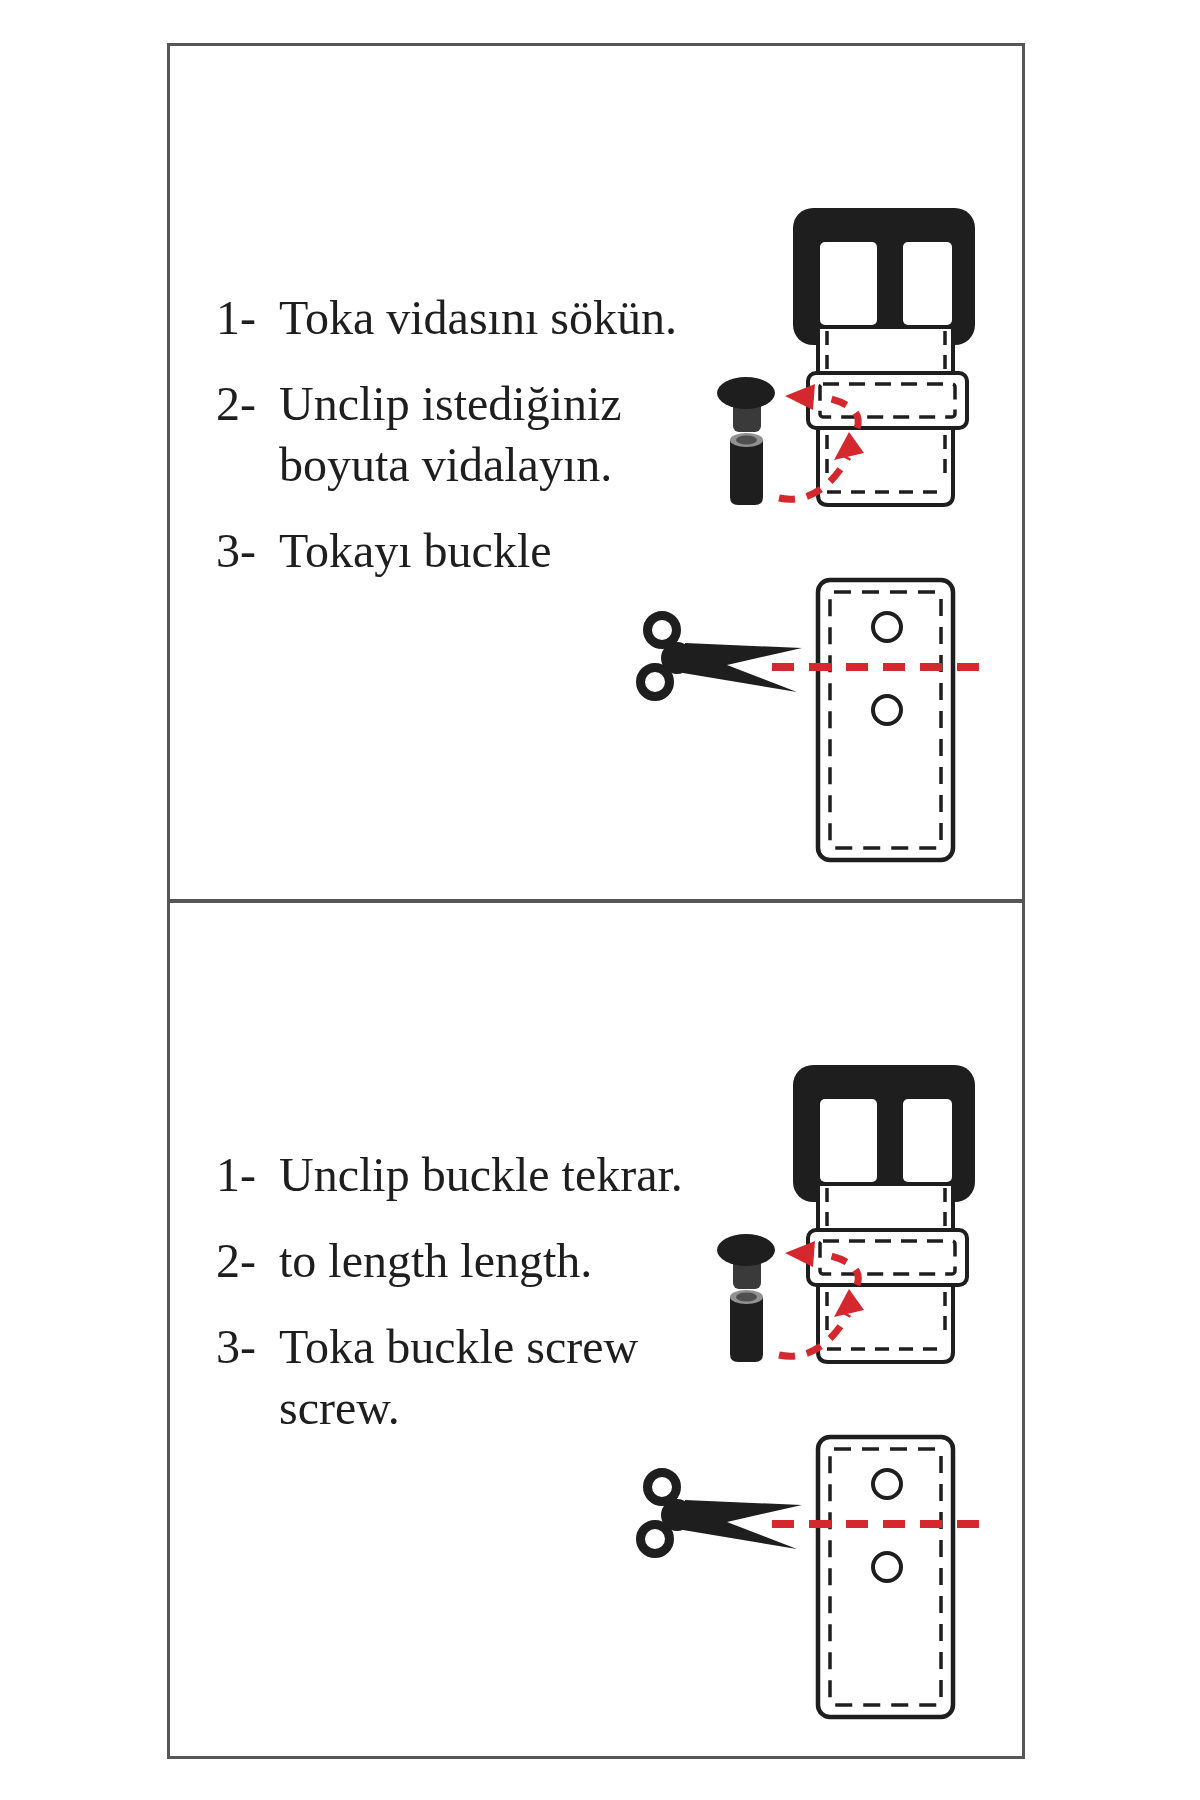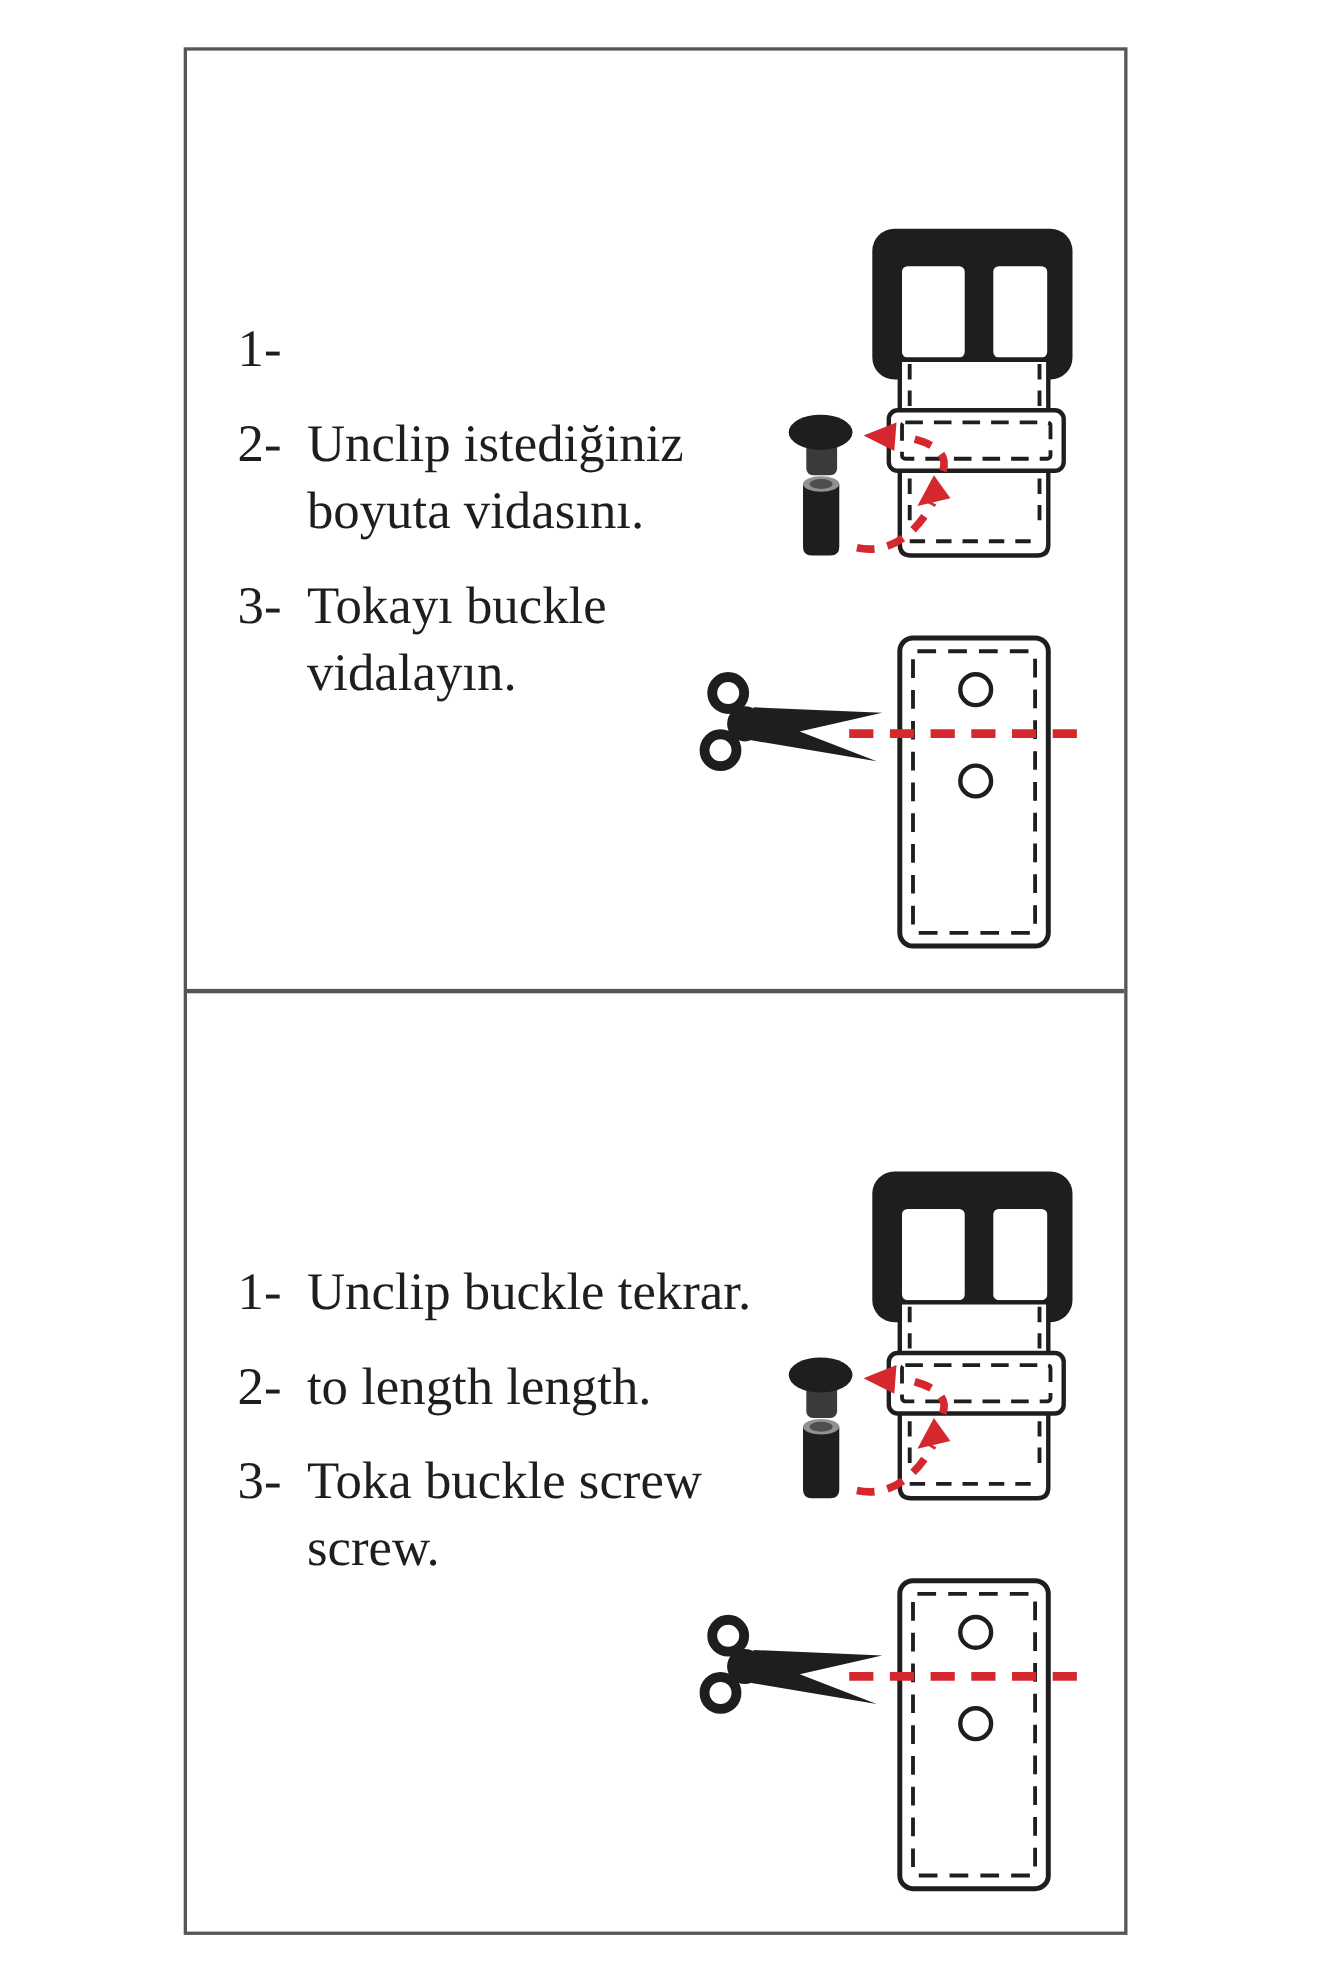--- a/index.html
+++ b/index.html
@@ -36,33 +36,35 @@
 </head>
 <body>
 
 <div class="page">
   <div class="frame">
 
     <div class="panel first">
       <div class="instructions">
         <div class="step">
           <span class="step-num">1-</span>
+          <span class="step-text">
+            <span class="line">Toka vidasını sökün.</span>
+          </span>
         </div>
         <div class="step">
           <span class="step-num">2-</span>
           <span class="step-text">
             <span class="line">Unclip istediğiniz</span>
-            <span class="line">boyuta vidasını.</span>
+            <span class="line">boyuta vidalayın.</span>
           </span>
         </div>
         <div class="step">
           <span class="step-num">3-</span>
           <span class="step-text">
             <span class="line">Tokayı buckle</span>
-            <span class="line">vidalayın.</span>
           </span>
         </div>
       </div>
 
       <svg class="art" viewBox="0 0 852 853">
 
         <g>
           <rect x="623" y="162" width="182" height="137" rx="20" fill="#1e1e1e"></rect>
           <rect x="650" y="196" width="57" height="83" rx="5" fill="#ffffff"></rect>
           <rect x="733" y="196" width="49" height="83" rx="5" fill="#ffffff"></rect>

